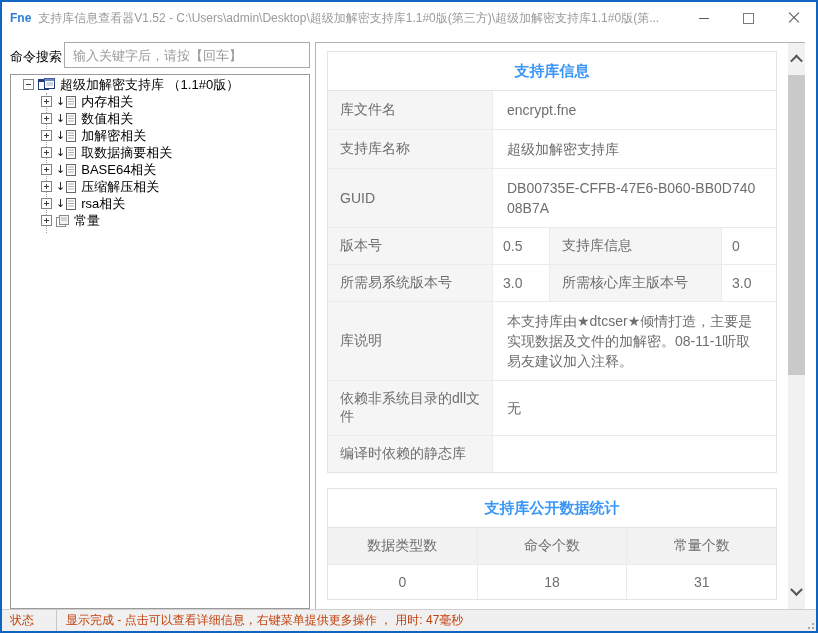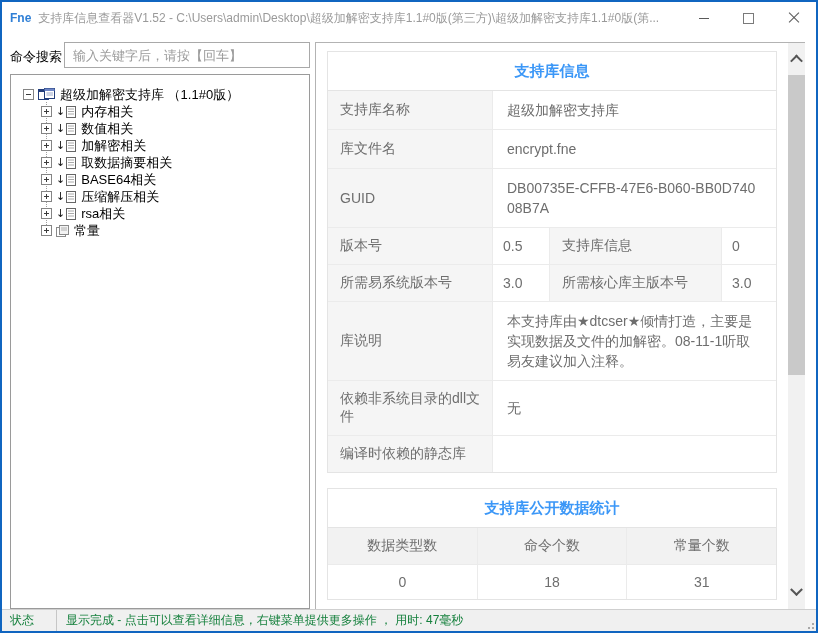--- a/index.html
+++ b/index.html
@@ -24,21 +24,21 @@
 
   
   .search-label{position:absolute;left:8px;top:46px;font-size:13px;color:#000;}
   .search-input{position:absolute;left:62px;top:40px;width:246px;height:26px;box-sizing:border-box;
     border:1px solid #a9a9a9;padding:0 8px;font-size:13px;color:#000000;outline:none;
     font-family:"Liberation Sans","DejaVu Sans",sans-serif;}
   .search-input::placeholder{color:#9b9b9b;opacity:1;}
 
   
   .tree{position:absolute;left:8px;top:72px;width:300px;bottom:22px;box-sizing:border-box;
-    border:1px solid #9a9a9a;background:#fff;font-size:13px;color:#000;overflow:hidden;padding-top:11px;}
+    border:1px solid #9a9a9a;background:#fff;font-size:13px;color:#000;overflow:hidden;padding-top:1px;}
   .tree-connector{position:absolute;left:35px;top:18px;height:140px;border-left:1px dotted #9f9f9f;}
   .tree-row{height:17px;display:flex;align-items:center;white-space:nowrap;position:relative;}
   .tree-row.root{padding-left:12px;}
   .tree-row.child{padding-left:30px;}
   .ebox{width:11px;height:11px;box-sizing:border-box;border:1px solid #848484;background:#fff;
     position:relative;flex:0 0 auto;margin-right:4px;z-index:2;}
   .ebox::before{content:"";position:absolute;left:2px;top:4px;width:5px;height:1px;background:#3c3c3c;}
   .ebox.plus::after{content:"";position:absolute;left:4px;top:2px;width:1px;height:5px;background:#3c3c3c;}
   .tree-ico{flex:0 0 auto;margin-right:5px;display:flex;align-items:center;z-index:2;background:#fff;}
   .cmd-arrow{font-family:"DejaVu Sans",sans-serif;font-size:11px;line-height:11px;color:#111;margin-right:1px;}
@@ -71,21 +71,21 @@
   .sb-btn{position:absolute;left:0;width:17px;height:17px;display:flex;align-items:center;justify-content:center;}
   .sb-btn.up{top:8px;}
   .sb-btn.down{bottom:8px;}
   .chev{width:7px;height:7px;border-left:2px solid #555;border-top:2px solid #555;display:block;}
   .chev.up{transform:rotate(45deg) translate(1px,1px);}
   .chev.down{transform:rotate(225deg) translate(2px,2px);}
   .sb-thumb{position:absolute;left:0;top:32px;width:17px;height:300px;background:#c9c9c9;}
 
   
   .statusbar{position:absolute;left:0;right:0;bottom:0;height:21px;background:#f0f0f0;
-    border-top:1px solid #cfcfcf;display:flex;align-items:center;font-size:12px;color:#15803d;}
+    border-top:1px solid #cfcfcf;display:flex;align-items:center;font-size:12px;color:#c2410c;}
   .status-label{padding:0 8px;width:38px;flex:0 0 auto;}
   .status-sep{width:1px;align-self:stretch;background:#c6c6c6;margin-right:0;}
   .status-msg{padding-left:9px;white-space:nowrap;overflow:hidden;flex:1 1 auto;}
   .grip{position:absolute;right:2px;bottom:2px;width:10px;height:10px;}
   .grip i{position:absolute;width:2px;height:2px;background:#a8a8a8;}
   .grip i:nth-child(1){right:0;bottom:0;}
   .grip i:nth-child(2){right:0;bottom:4px;}
   .grip i:nth-child(3){right:4px;bottom:0;}
 </style>
 </head>
@@ -233,26 +233,26 @@
   </div>
 </div>
 
 <div class="webview">
   <div class="wv-content">
 
     <div class="section">
       <div class="sec-title">支持库信息</div>
       <div class="sec-body">
         <div class="irow">
+          <div class="c-label">库文件名</div>
+          <div class="c-value">encrypt.fne</div>
+        </div>
+        <div class="irow">
           <div class="c-label">支持库名称</div>
           <div class="c-value">超级加解密支持库</div>
-        </div>
-        <div class="irow">
-          <div class="c-label">库文件名</div>
-          <div class="c-value">encrypt.fne</div>
         </div>
         <div class="irow">
           <div class="c-label">GUID</div>
           <div class="c-value multiline" style="word-break:break-all;">DB00735E-CFFB-47E6-B060-BB0D74008B7A</div>
         </div>
         <div class="irow">
           <div class="c-label">版本号</div>
           <div class="c-v1">0.5</div>
           <div class="c-l2">支持库信息</div>
           <div class="c-v2">0</div>

